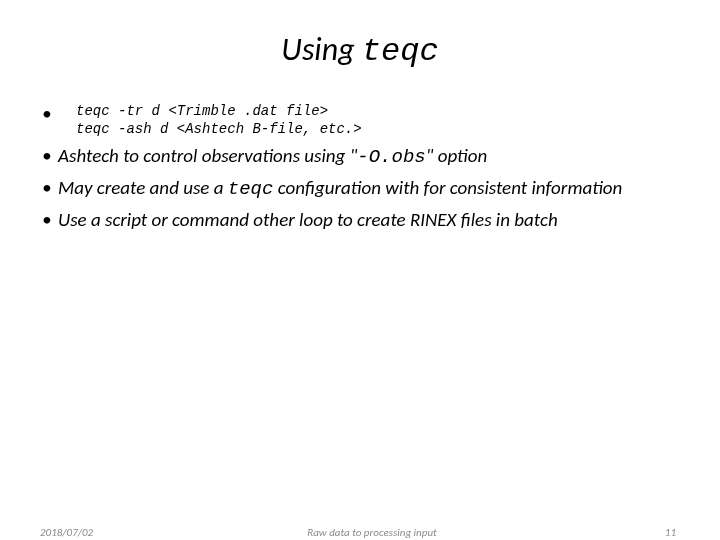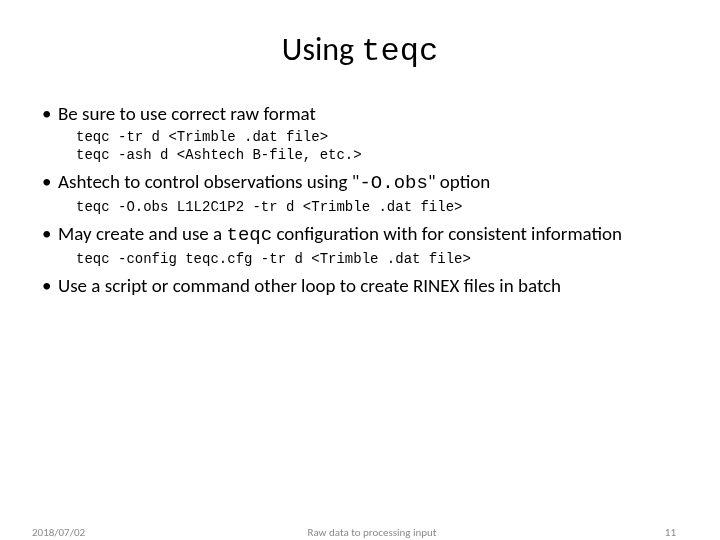--- a/index.html
+++ b/index.html
@@ -1,49 +1,46 @@
 <!DOCTYPE html>
 <html><head>
 <meta charset="utf-8">
 <style>
   * { margin: 0; padding: 0; box-sizing: border-box; }
   html, body { width: 720px; height: 540px; background: #fff; font-family: Calibri, "Segoe UI", Arial, sans-serif; color: #000; }
-  .slide { width: 720px; height: 540px; position: relative; padding: 30px 40px 8px 40px; }
+  .slide { width: 720px; height: 540px; position: relative; padding: 30px 40px 8px 40px; font-style: italic; }
   .title { font-size: 32px; font-weight: 400; text-align: center; margin-bottom: 32px; }
   .mono { font-family: "Courier New", Courier, monospace; }
   ul.top { list-style: none; padding: 0; margin: 0; }
   ul.top > li { position: relative; padding-left: 18px; margin-bottom: 6px; font-size: 19px; line-height: 1.25; }
   ul.top > li::before { content: "•"; position: absolute; left: 2px; top: 0; font-size: 19px; }
   .code { font-family: "Courier New", Courier, monospace; font-size: 14px; white-space: pre; padding-left: 18px; line-height: 1.3; margin-top: 2px; margin-bottom: 6px; }
   .footer { position: absolute; bottom: 14px; left: 0; width: 720px; font-size: 11px; color: #8b8b8b; }
-  .footer .date { position: absolute; left: 32px; }
+  .footer .date { position: absolute; left: 40px; }
   .footer .center { position: absolute; left: 12px; width: 720px; text-align: center; }
   .footer .num { position: absolute; right: 44px; }
 </style>
 </head>
 <body>
 
 <div class="slide">
   <h1 class="title">
     <span>Using </span><span class="mono">teqc</span>
   </h1>
 
   <ul class="top">
     <li>
-      <span>Be sure to use correct raw format</span>
       <div class="code">teqc -tr d &lt;Trimble .dat file&gt;
 teqc -ash d &lt;Ashtech B-file, etc.&gt;</div>
     </li>
     <li>
       <span>Ashtech to control observations using "</span><span class="mono">-O.obs</span><span>" option</span>
-      <div class="code">teqc -O.obs L1L2C1P2 -tr d &lt;Trimble .dat file&gt;</div>
     </li>
     <li>
       <span>May create and use a </span><span class="mono">teqc</span><span> configuration with for consistent information</span>
-      <div class="code">teqc -config teqc.cfg -tr d &lt;Trimble .dat file&gt;</div>
     </li>
     <li>
       <span>Use a script or command other loop to create RINEX files in batch</span>
     </li>
   </ul>
 
   <div class="footer">
     <span class="date">2018/07/02</span>
     <span class="center">Raw data to processing input</span>
     <span class="num">11</span>

